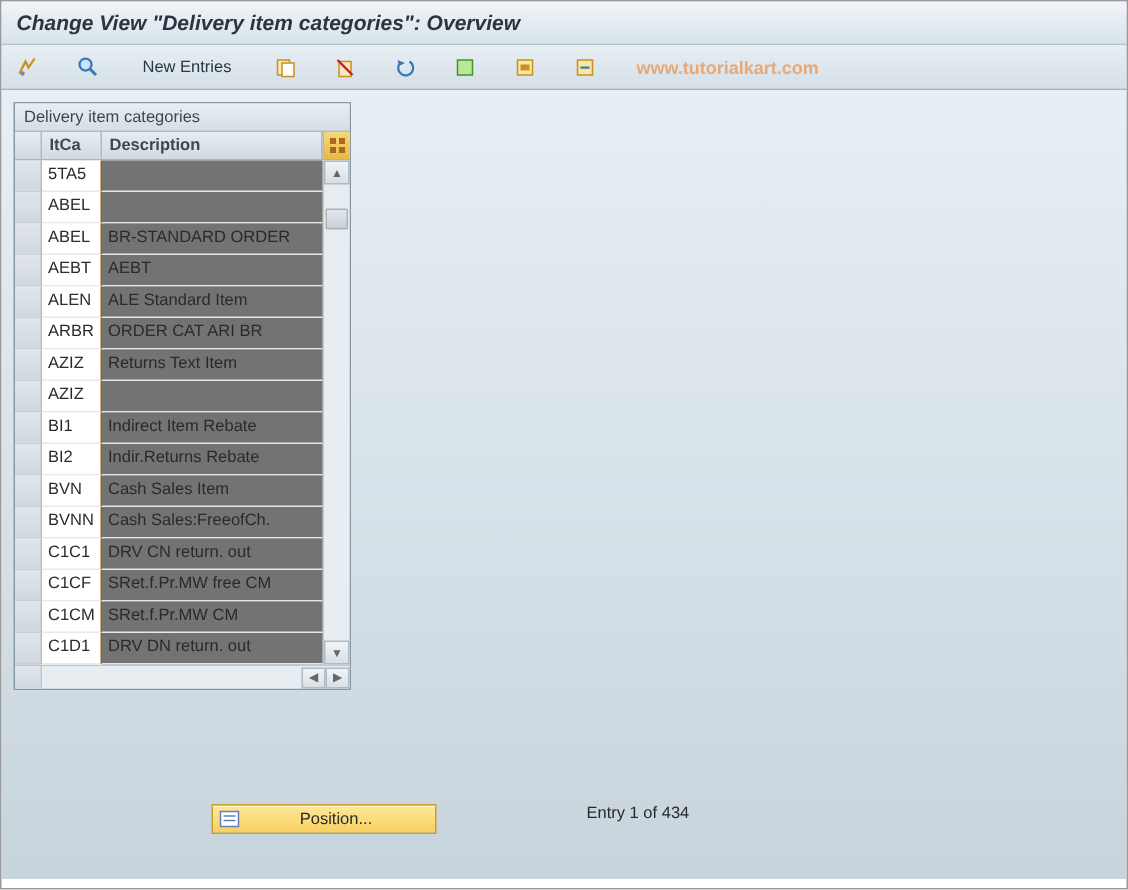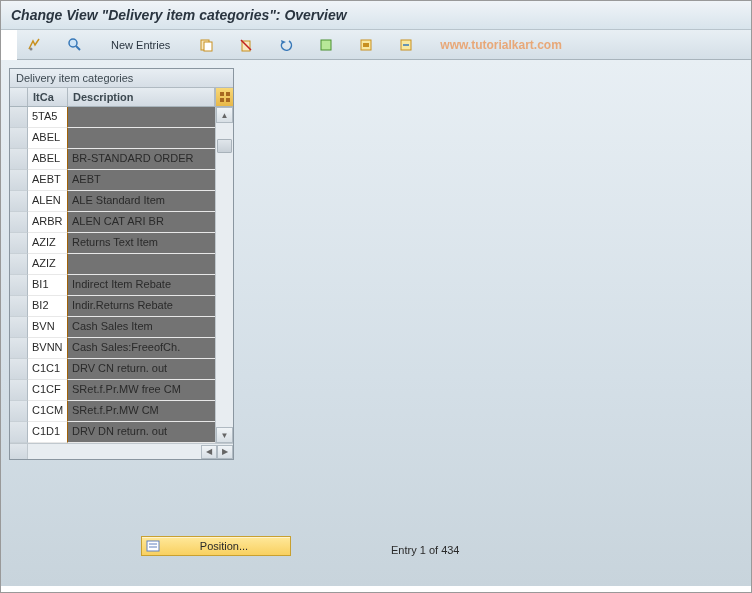--- a/index.html
+++ b/index.html
@@ -23,21 +23,20 @@
       color: #2a3540;
     }
     .toolbar {
       background: linear-gradient(to bottom, #e8eff4 0%, #d4dfe7 100%);
       border-bottom: 1px solid #a8b4bc;
       padding: 4px 8px;
       display: flex;
       align-items: center;
       gap: 20px;
       height: 30px;
-      margin-left: 16px;
     }
     .toolbar-btn {
       width: 20px;
       height: 20px;
       display: inline-flex;
       align-items: center;
       justify-content: center;
       cursor: pointer;
       border-radius: 2px;
     }
@@ -172,21 +171,21 @@
       justify-content: center;
       font-size: 8px;
       color: #666;
       cursor: pointer;
     }
     .footer-row {
       position: absolute;
       bottom: 30px;
       left: 140px;
       display: flex;
-      align-items: flex-end;
+      align-items: flex-start;
       gap: 100px;
     }
     .position-btn {
       background: linear-gradient(to bottom, #ffe89a 0%, #f8d060 100%);
       border: 1px solid #c8a030;
       padding: 2px 8px 2px 4px;
       width: 150px;
       text-align: center;
       cursor: pointer;
       display: flex;
@@ -301,21 +300,21 @@
             <div class="td-desc">AEBT</div>
           </div>
           <div class="table-row">
             <div class="td-sel"></div>
             <div class="td-itca">ALEN</div>
             <div class="td-desc">ALE Standard Item</div>
           </div>
           <div class="table-row">
             <div class="td-sel"></div>
             <div class="td-itca">ARBR</div>
-            <div class="td-desc">ALEN CAT ARI BR</div>
+            <div class="td-desc">ORDER CAT ARI BR</div>
           </div>
           <div class="table-row">
             <div class="td-sel"></div>
             <div class="td-itca">AZIZ</div>
             <div class="td-desc">Returns Text Item</div>
           </div>
           <div class="table-row">
             <div class="td-sel"></div>
             <div class="td-itca">AZIZ</div>
             <div class="td-desc"></div>

